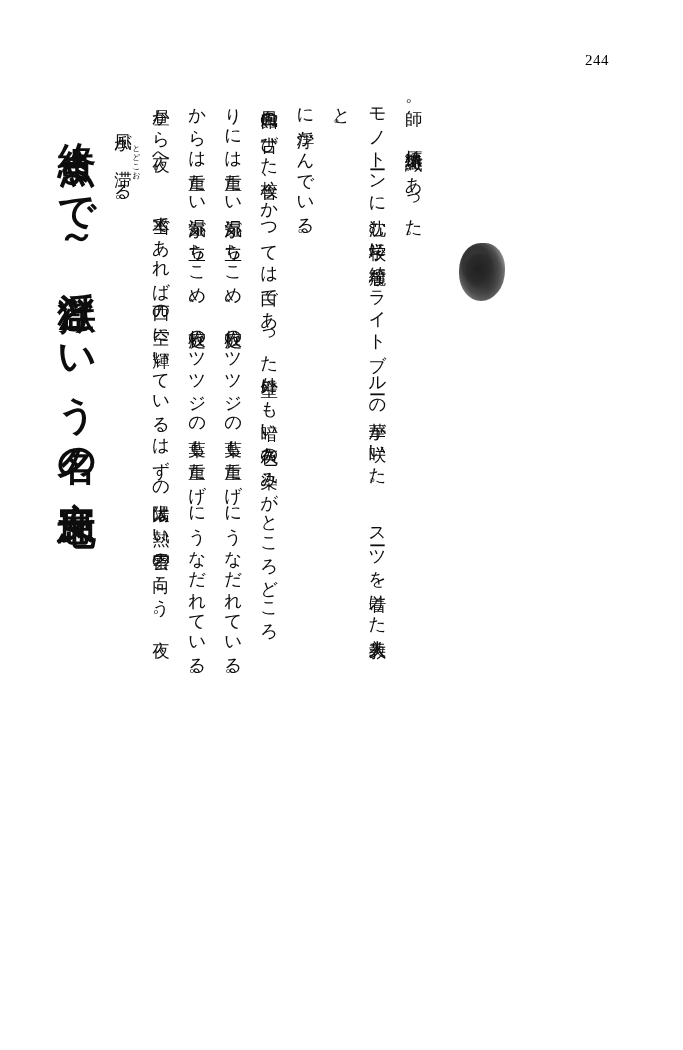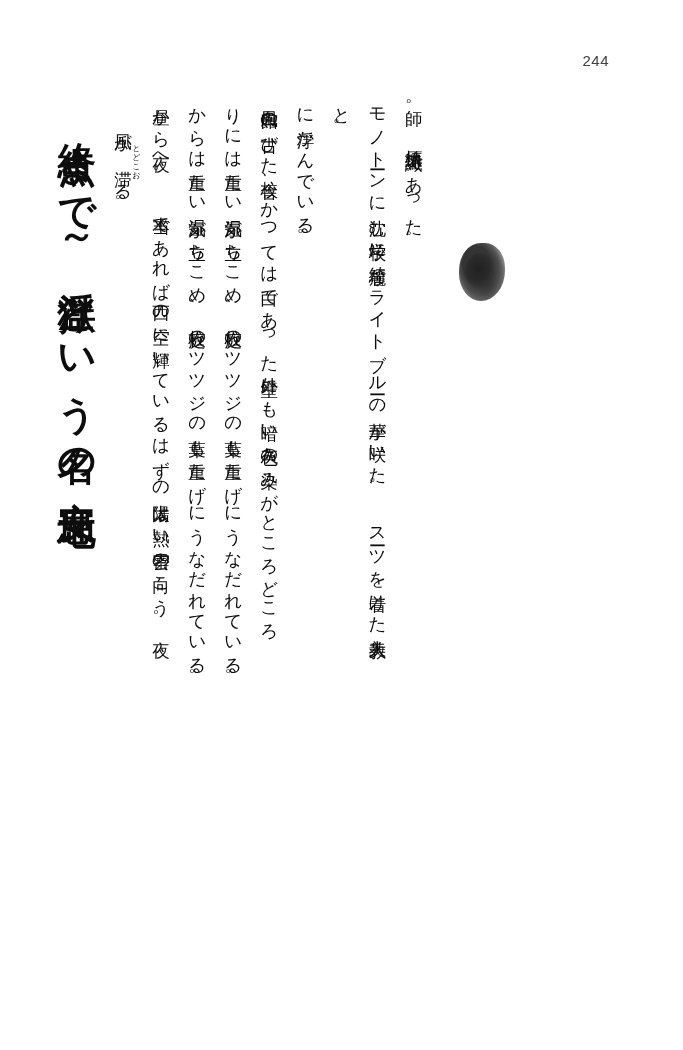--- a/index.html
+++ b/index.html
@@ -22,22 +22,22 @@
     background: #ffffff;
   }
 
   
   .page-number {
     position: absolute;
     top: 52px;
     right: 74px;
     font-size: 15px;
     letter-spacing: 0.5px;
-    font-family: Liberation Sans, sans-serif;
-    color: #404040;
+    font-family: Liberation Serif, serif;
+    color: #000000;
   }
 
   
   .body-area {
     position: absolute;
     top: 96px;
     right: 58px;
     left: 40px;
     bottom: 30px;
     display: flex;

